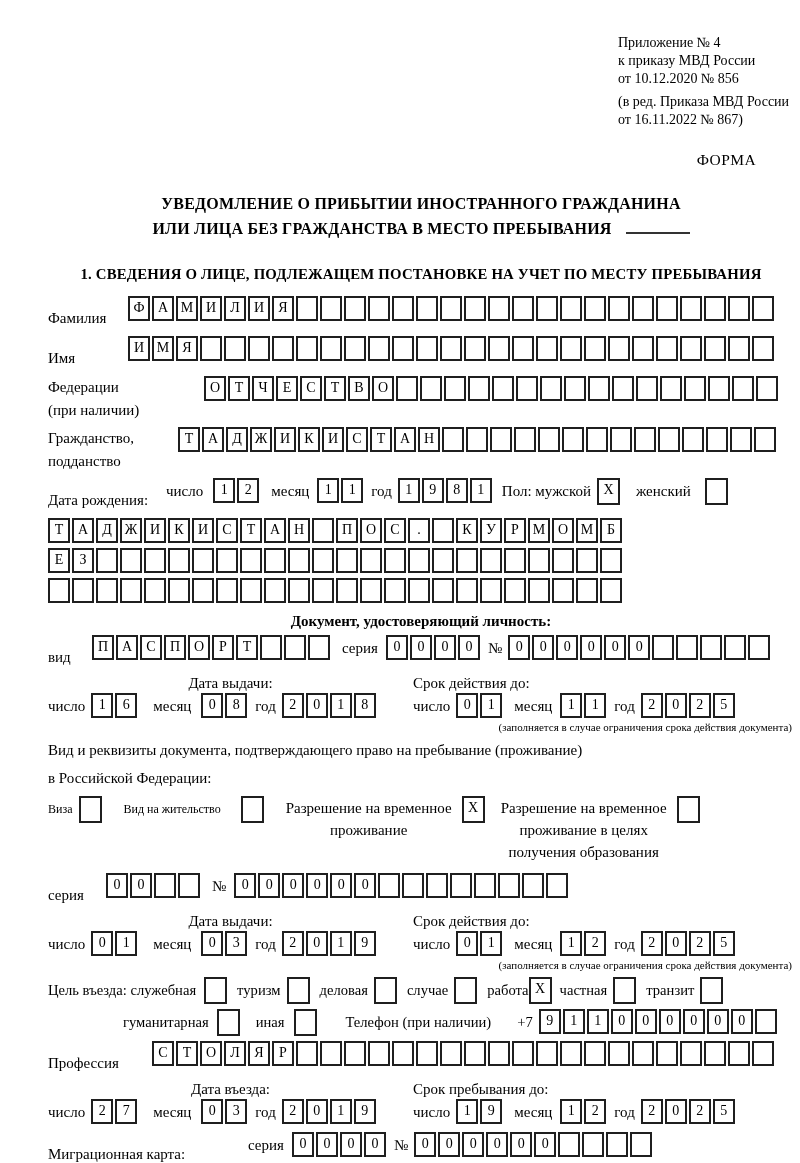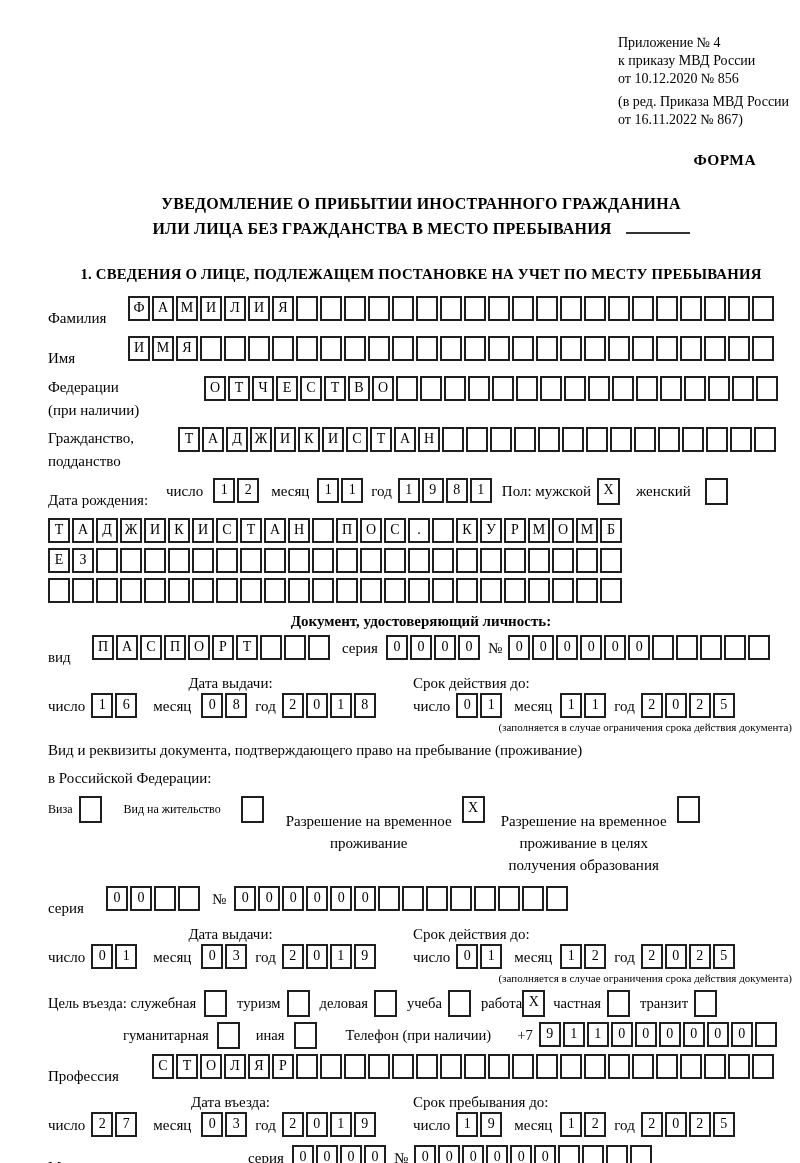--- a/index.html
+++ b/index.html
@@ -4,21 +4,21 @@
 <style>
   * { margin:0; padding:0; box-sizing:border-box; }
   html,body { background:#ffffff; }
   .page {
     width:800px; height:1163px; background:#fff; color:#000;
     font-family:"Liberation Serif","DejaVu Serif",serif;
     padding:34px 6px 0 48px; position:relative; overflow:hidden;
   }
   .hdr { margin-left:570px; font-size:14px; line-height:1.28; }
   .hdr .g2 { margin-top:5px; }
-  .forma { text-align:right; padding-right:38px; font-weight:bold; font-size:15.5px; margin-top:22px; letter-spacing:.4px; }
+  .forma { text-align:right; padding-right:38px; font-weight:normal; font-size:15.5px; margin-top:22px; letter-spacing:.4px; }
   .title { text-align:center; font-weight:bold; font-size:16px; margin-top:22px; line-height:1.6; letter-spacing:.2px; }
   .blank { display:inline-block; width:64px; border-bottom:2px solid #333; height:13px; margin-left:14px; }
   .section { font-weight:bold; font-size:14.8px; margin-top:24px; margin-bottom:13px; text-align:center; letter-spacing:.2px; }
 
   .row { display:flex; align-items:flex-start; margin-bottom:5px; }
   .lbl { font-size:15px; line-height:26px; flex:none;margin-top:9px; }
   .lines { display:flex; flex-direction:column; font-size:15px; line-height:23px; flex:none; }
   .cells { display:flex; flex:none; }
   .cell {
     width:22px; height:25px; border:2px solid #1f1f1f; margin-right:2px;
@@ -33,21 +33,21 @@
   .dhdr .c1 { width:365px; text-align:center; }
   .dhdr .c2 { width:330px; text-align:left;font-family:Liberation Serif, serif; }
   .drow { display:flex; align-items:flex-start; }
   .dg1 { width:365px; display:flex; align-items:flex-start; }
   .dg2 { display:flex; align-items:flex-start; }
   .note { text-align:right; font-size:11px; margin:2px 2px 6px 0; }
 
   .ptext { font-size:15px; line-height:1.5; }
   .vrow { display:flex; align-items:flex-start; margin:6px 0 10px; }
   .vtxt { font-size:12px; line-height:27px; }
-  .vmulti { display:flex; flex-direction:column; text-align:center; font-size:15px; line-height:22px; margin-top:14px; }
+  .vmulti { display:flex; flex-direction:column; text-align:center; font-size:15px; line-height:22px; margin-top:1px; }
   .m6{margin-left:6px;} .m8{margin-left:8px;} .m10{margin-left:10px;} .m14{margin-left:14px;}
   .m20{margin-left:20px;} .m26{margin-left:26px;}
   .tight .sub { font-size:14.6px; }
 </style>
 </head>
 <body>
 
 <div class="page">
 
   <div class="hdr">
@@ -507,21 +507,21 @@
         <span class="cell"></span>
       </span>
     <span class="sub m8">туризм</span>
     <span class="cells cbx m6">
         <span class="cell"></span>
       </span>
     <span class="sub m8">деловая</span>
     <span class="cells cbx m6">
         <span class="cell"></span>
       </span>
-    <span class="sub m8">учеба</span>
+    <span class="sub m8">случае</span>
     <span class="cells cbx m6">
         <span class="cell"></span>
       </span>
     <span class="sub m8">работа</span>
     <span class="cells cbx m4">
         <span class="cell">X</span>
       </span>
     <span class="sub m6">частная</span>
     <span class="cells cbx m6">
         <span class="cell"></span>

